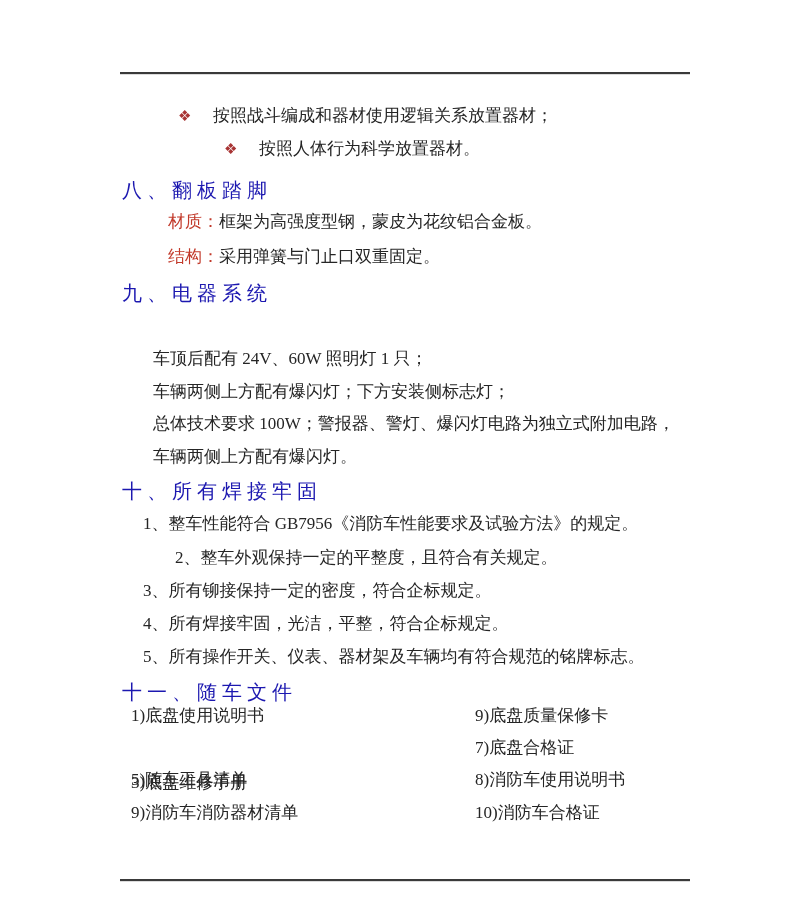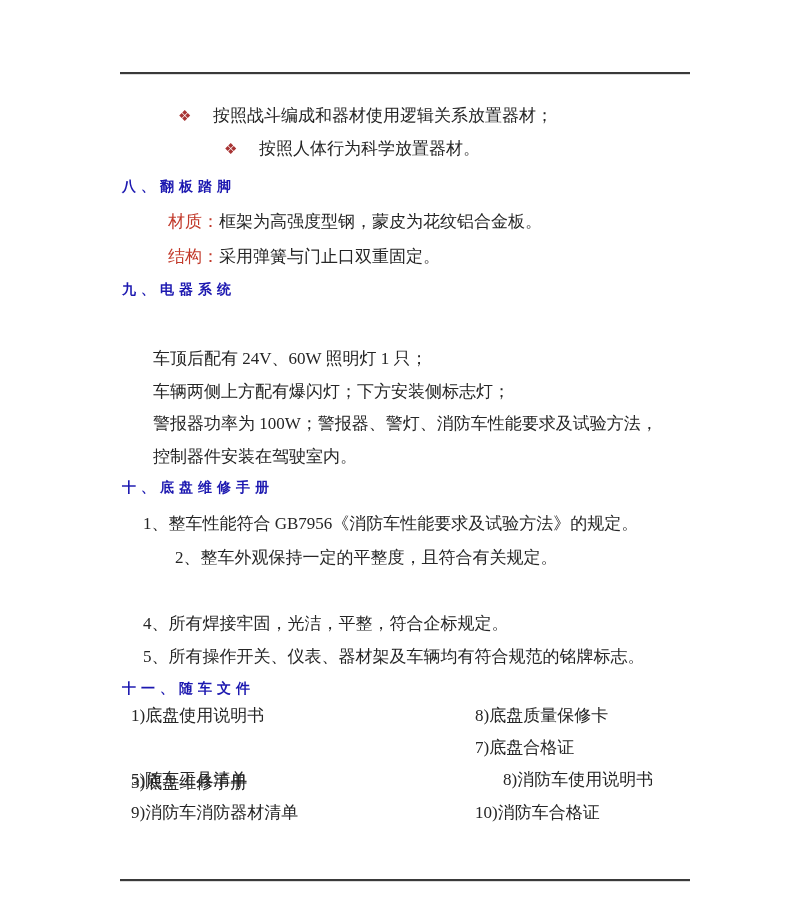--- a/index.html
+++ b/index.html
@@ -21,22 +21,22 @@
   .rule.top{top:72px;}
   .rule.bottom{top:879px;}
   .bullet-row .marker{
     display:inline-block;width:35px;
     color:var(--bullet, #a83434);
     font-size:15px;
     font-family:"DejaVu Sans",sans-serif;
   }
   .heading{
     color:var(--heading, #1c18b0);
-    font-weight:bold;
-    font-size:14px;
+    font-weight:normal;
+    font-size:20px;
     letter-spacing:5px;
   }
   .red-label{color:var(--label, #c23a2b);}
   .body-line{color:var(--body, #252525);}
 </style>
 </head>
 <body>
 
 <div class="page">
 
@@ -53,38 +53,39 @@
   <div class="abs" style="left:168px;top:211px;">
     <span class="red-label">材质：</span><span class="body-line">框架为高强度型钢，蒙皮为花纹铝合金板。</span>
   </div>
   <div class="abs heading" style="left:122px;top:281px;">九、电器系统</div>
 
   <div class="abs" style="left:168px;top:246px;">
     <span class="red-label">结构：</span><span class="body-line">采用弹簧与门止口双重固定。</span>
   </div>
   <div class="abs body-line" style="left:153px;top:348px;">车顶后配有 24V、60W 照明灯 1 只；</div>
   <div class="abs body-line" style="left:153px;top:381px;">车辆两侧上方配有爆闪灯；下方安装侧标志灯；</div>
-  <div class="abs body-line" style="left:153px;top:413px;">警报器功率为 100W；警报器、警灯、消防车性能要求及试验方法，</div>
-  <div class="abs body-line" style="left:153px;top:446px;">控制器件安装在驾驶室内。</div>
+  <div class="abs body-line" style="left:153px;top:413px;">总体技术要求 100W；警报器、警灯、爆闪灯电路为独立式附加电路，</div>
+  <div class="abs body-line" style="left:153px;top:446px;">车辆两侧上方配有爆闪灯。</div>
 
-  <div class="abs heading" style="left:122px;top:479px;">十、底盘维修手册</div>
+  <div class="abs heading" style="left:122px;top:479px;">十、所有焊接牢固</div>
   <div class="abs body-line" style="left:143px;top:513px;">1、整车性能符合 GB7956《消防车性能要求及试验方法》的规定。</div>
   <div class="abs body-line" style="left:143px;top:547px;margin-left:32px;">2、整车外观保持一定的平整度，且符合有关规定。</div>
+  <div class="abs body-line" style="left:143px;top:580px;">3、所有铆接保持一定的密度，符合企标规定。</div>
   <div class="abs body-line" style="left:143px;top:613px;">4、所有焊接牢固，光洁，平整，符合企标规定。</div>
   <div class="abs body-line" style="left:143px;top:646px;">5、所有操作开关、仪表、器材架及车辆均有符合规范的铭牌标志。</div>
 
   <div class="abs heading" style="left:122px;top:680px;">十一、随车文件</div>
 
   <div class="abs body-line" style="left:131px;top:705px;">1)底盘使用说明书</div>
-  <div class="abs body-line" style="left:475px;top:705px;">8)底盘质量保修卡</div>
+  <div class="abs body-line" style="left:475px;top:705px;">9)底盘质量保修卡</div>
 
   <div class="abs body-line" style="left:131px;top:772px;">3)底盘维修手册</div>
   <div class="abs body-line" style="left:475px;top:737px;">7)底盘合格证</div>
 
   <div class="abs body-line" style="left:131px;top:769px;">5)随车工具清单</div>
-  <div class="abs body-line" style="left:475px;top:769px;margin-left:28px;">8)消防车使用说明书</div>
+  <div class="abs body-line" style="left:475px;top:769px;">8)消防车使用说明书</div>
 
   <div class="abs body-line" style="left:131px;top:802px;">9)消防车消防器材清单</div>
   <div class="abs body-line" style="left:475px;top:802px;">10)消防车合格证</div>
 
   <div class="rule bottom"></div>
 
 </div>
 
 </body></html>

